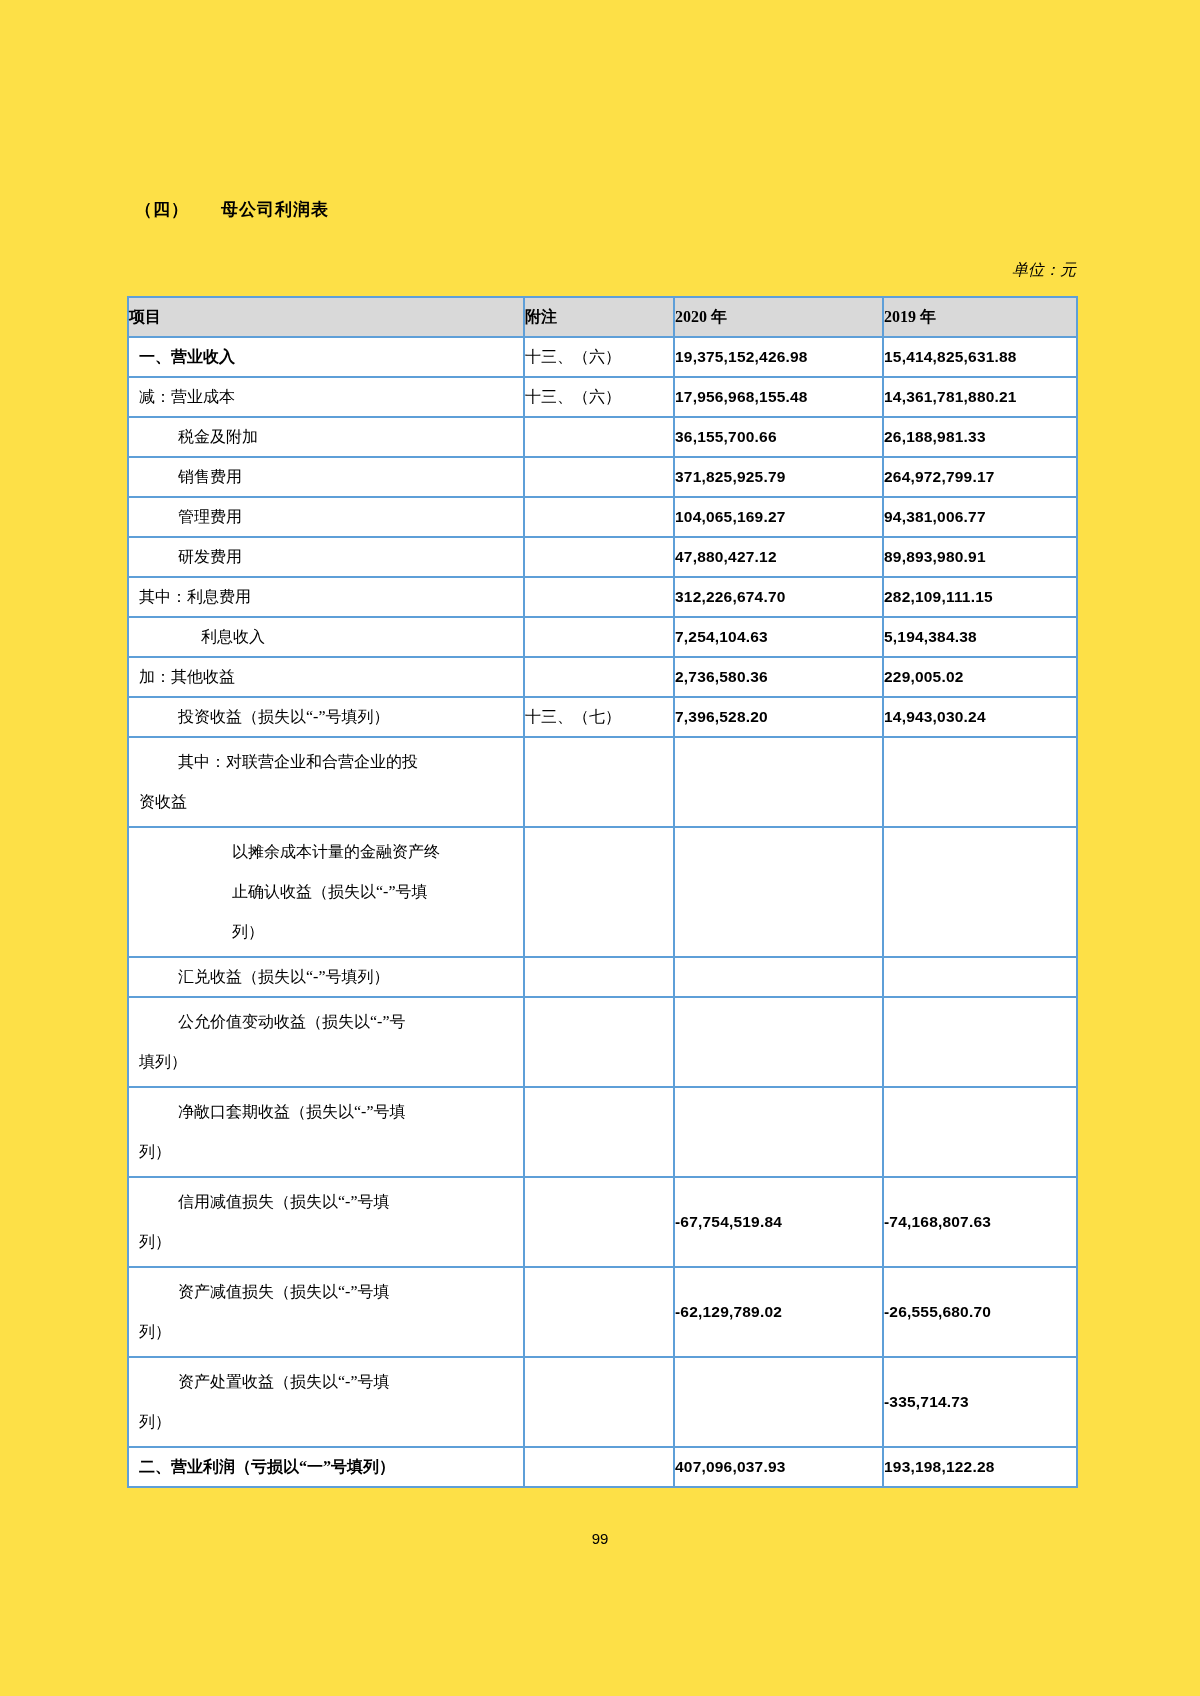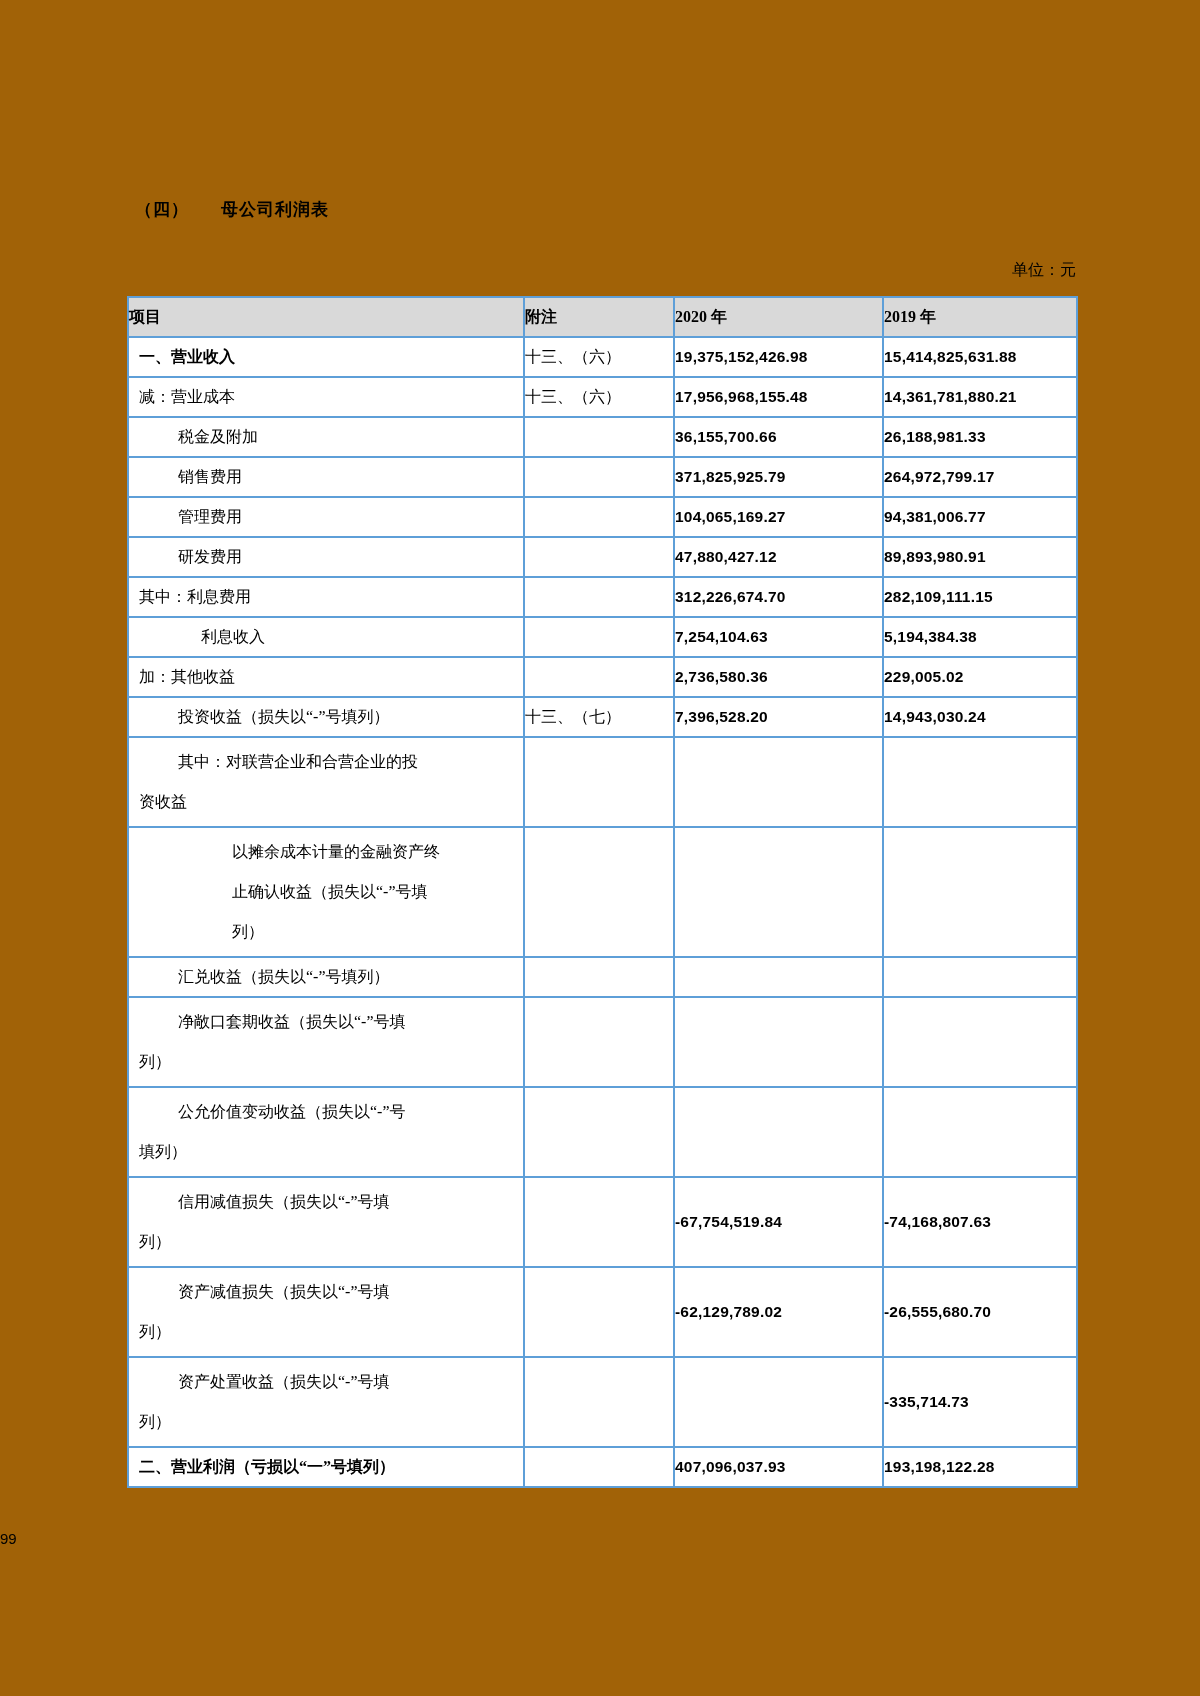--- a/index.html
+++ b/index.html
@@ -1,35 +1,36 @@
 <!DOCTYPE html>
 <html><head>
 <meta charset="utf-8">
 <style>
   * { margin:0; padding:0; box-sizing:border-box; }
   html,body { background:#ffffff; }
   .page {
     position:relative;
     width:1200px; height:1696px;
-    background:#a16207;
+    background:#fde047;
     font-family:"Liberation Serif","DejaVu Serif",serif;
     color:#000000;
     overflow:hidden;
     padding-left:36px;
   }
   .title-line {
     position:absolute; left:135px; top:198px;
     font-size:17px; font-weight:bold;
     letter-spacing:1px;
     white-space:nowrap;
   }
   .title-line .sec-no { margin-right:32px; }
   .unit-label {
     position:absolute; right:124px; top:260px;
     font-size:16px;
+    font-style:italic;
   }
   table.fin {
     position:absolute; left:127px; top:296px;
     width:949px;
     border-collapse:collapse;
     table-layout:fixed;
   }
   table.fin, table.fin th, table.fin td {
     border:2px solid #5e9fd8;
   }
@@ -54,21 +55,21 @@
     font-family:"Liberation Serif","DejaVu Serif",serif;
   }
   td.num {
     text-align:left; padding-right:10px;
     font-family:"Liberation Sans","DejaVu Sans",sans-serif;
     font-size:15.5px; font-weight:bold;
     letter-spacing:0.2px;
   }
   .page-number {
     position:absolute; left:0; top:1530px; width:1200px;
-    font-size:15px;
+    text-align:center; font-size:15px;
     font-family:"Liberation Sans","DejaVu Sans",sans-serif;
   }
 </style>
 </head>
 <body>
 
 <div class="page">
 
   <div class="title-line">
     <span class="sec-no">（四）</span><span>母公司利润表</span>
@@ -194,38 +195,38 @@
       <tr>
         <td class="item">
             <div class="ln ind1">汇兑收益（损失以“-”号填列）</div>
           </td>
         <td class="note"></td>
         <td class="num"></td>
         <td class="num"></td>
       </tr>
       <tr class="h2">
         <td class="item">
-          <div class="ln ind1">净敞口套期收益（损失以“-”号填</div>
-          <div class="ln ind0">列）</div>
-        </td>
-        <td class="note"></td>
-        <td class="num"></td>
-        <td class="num"></td>
-      </tr>
-      <tr class="h2">
-        <td class="item">
           <div class="ln ind1">公允价值变动收益（损失以“-”号</div>
           <div class="ln ind0">填列）</div>
         </td>
         <td class="note"></td>
         <td class="num"></td>
         <td class="num"></td>
       </tr>
       <tr class="h2">
         <td class="item">
+          <div class="ln ind1">净敞口套期收益（损失以“-”号填</div>
+          <div class="ln ind0">列）</div>
+        </td>
+        <td class="note"></td>
+        <td class="num"></td>
+        <td class="num"></td>
+      </tr>
+      <tr class="h2">
+        <td class="item">
           <div class="ln ind1">信用减值损失（损失以“-”号填</div>
           <div class="ln ind0">列）</div>
         </td>
         <td class="note"></td>
         <td class="num">-67,754,519.84</td>
         <td class="num">-74,168,807.63</td>
       </tr>
       <tr class="h2">
         <td class="item">
           <div class="ln ind1">资产减值损失（损失以“-”号填</div>

